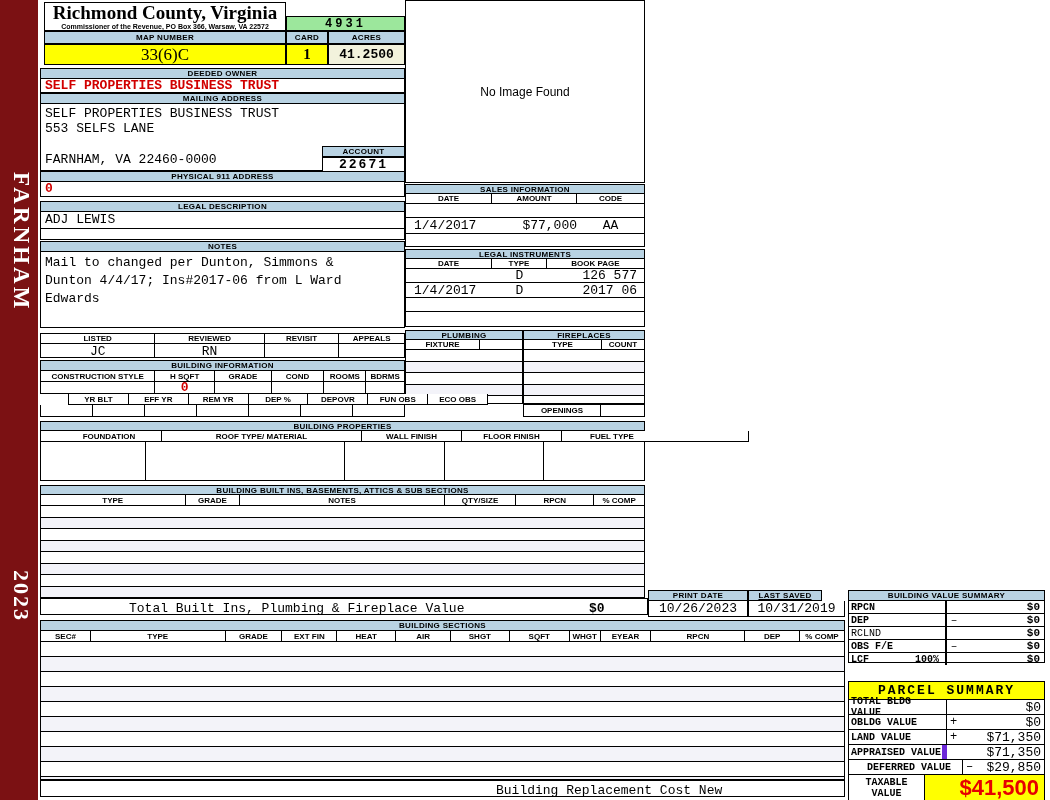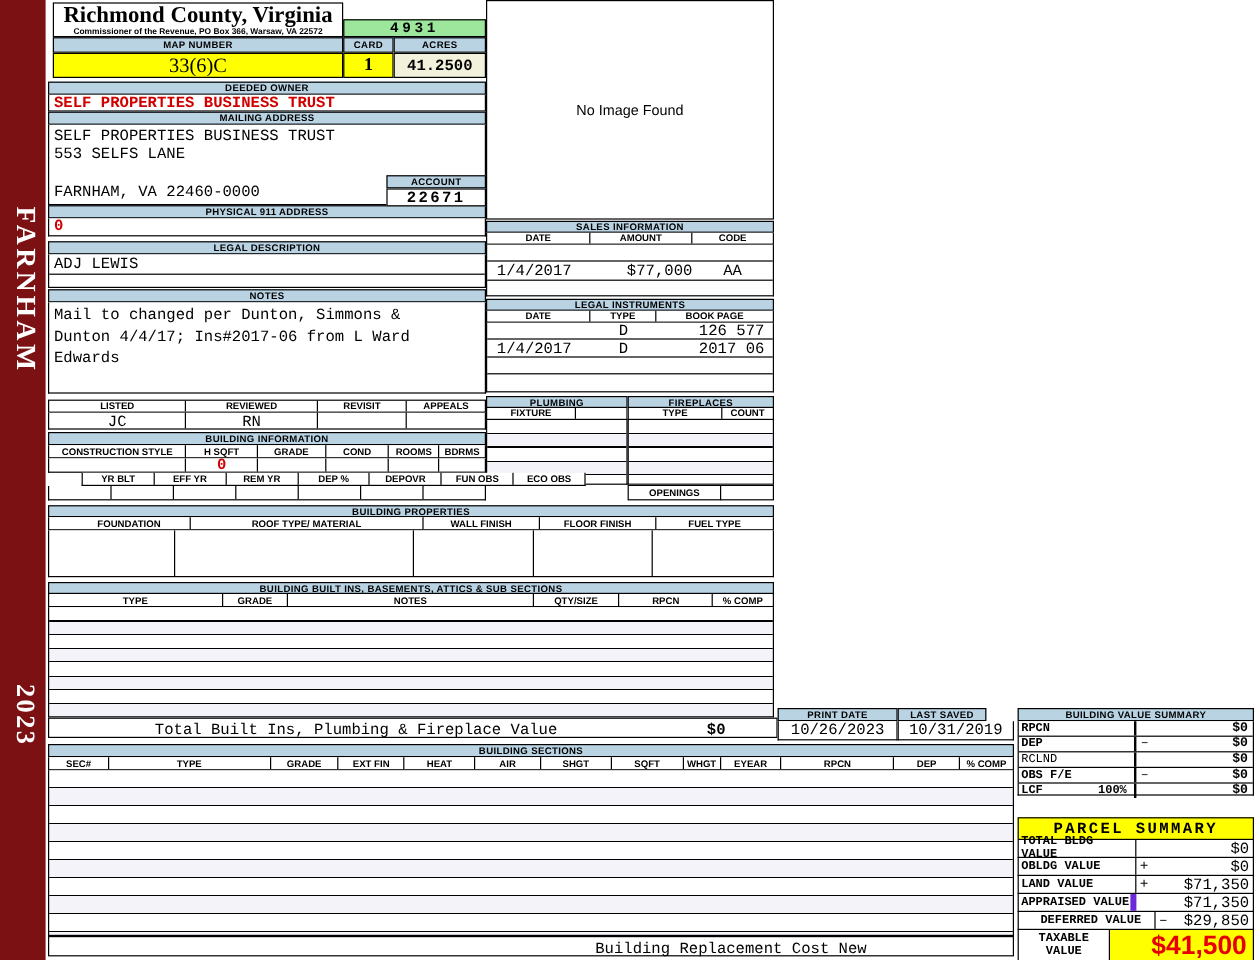--- a/index.html
+++ b/index.html
@@ -181,21 +181,21 @@
     <div class="vc" style="flex:1;"></div>
     <div class="vc" style="flex:1;"></div>
     <div class="vc" style="flex:1;"></div>
     <div class="vc" style="flex:1;"></div>
     <div class="vc" style="flex:1;"></div>
     <div class="vc" style="flex:1;"></div>
     <div class="vc" style="flex:1;"></div>
   </div>
 
   <div class="abs bar" style="left:40px;top:421px;width:605px;height:10px;">BUILDING PROPERTIES</div>
-  <div class="abs hrow" style="left:40px;top:431px;width:605px;height:11px;border-top:none;padding-left:16px;">
+  <div class="abs hrow" style="left:40px;top:431px;width:709px;height:11px;border-top:none;padding-left:16px;">
     <div class="hc" style="width:105px;">FOUNDATION</div>
     <div class="hc" style="width:200px;">ROOF TYPE/ MATERIAL</div>
     <div class="hc" style="width:100px;">WALL FINISH</div>
     <div class="hc" style="width:100px;">FLOOR FINISH</div>
     <div class="hc" style="width:100px;">FUEL TYPE</div>
   </div>
   <div class="abs vrow" style="left:40px;top:442px;width:605px;height:39px;">
     <div class="vc" style="width:105px;"></div>
     <div class="vc" style="width:200px;"></div>
     <div class="vc" style="width:100px;"></div>
@@ -212,21 +212,21 @@
     <div class="hc" style="width:78px;">RPCN</div>
     <div class="hc" style="width:50px;">% COMP</div>
   </div>
   <div class="abs stripes" style="left:40px;top:506px;width:605px;height:92px;"></div>
   <div class="abs box mono" style="left:40px;top:598px;width:608px;height:17px;font-size:13px;">
     <span class="abs" style="left:88px;top:2px;">Total Built Ins, Plumbing &amp; Fireplace Value</span>
     <span class="abs" style="left:548px;top:2px;font-weight:bold;">$0</span>
   </div>
 
   <div class="abs bar" style="left:648px;top:590px;width:100px;height:11px;">PRINT DATE</div>
-  <div class="abs bar" style="left:748px;top:590px;width:74px;height:11px;">LAST SAVED</div>
+  <div class="abs bar" style="left:748px;top:590px;width:74px;height:11px;text-decoration:underline;">LAST SAVED</div>
   <div class="abs box mono" style="left:648px;top:601px;width:100px;height:16px;border-top:none;display:flex;align-items:center;justify-content:center;font-size:13px;">10/26/2023</div>
   <div class="abs box mono" style="left:748px;top:601px;width:97px;height:16px;border-top:none;display:flex;align-items:center;justify-content:center;font-size:13px;">10/31/2019</div>
 
   <div class="abs bar" style="left:848px;top:590px;width:197px;height:11px;">BUILDING VALUE SUMMARY</div>
   <div class="abs box" style="left:848px;top:601px;width:197px;height:62px;border-top:none;">
     <div style="height:12px;border-bottom:1px solid #000;display:flex;align-items:center;">
       <span class="mono" style="width:98px;border-right:2px solid #000;font-size:10px;font-weight:bold;padding-left:2px;box-sizing:border-box;height:100%;display:flex;align-items:center;">RPCN</span>
       <span class="mono" style="width:14px;font-size:11px;text-align:center;"></span>
       <span class="mono" style="flex:1;font-size:11px;font-weight:bold;text-align:right;padding-right:4px;">$0</span>
     </div>

